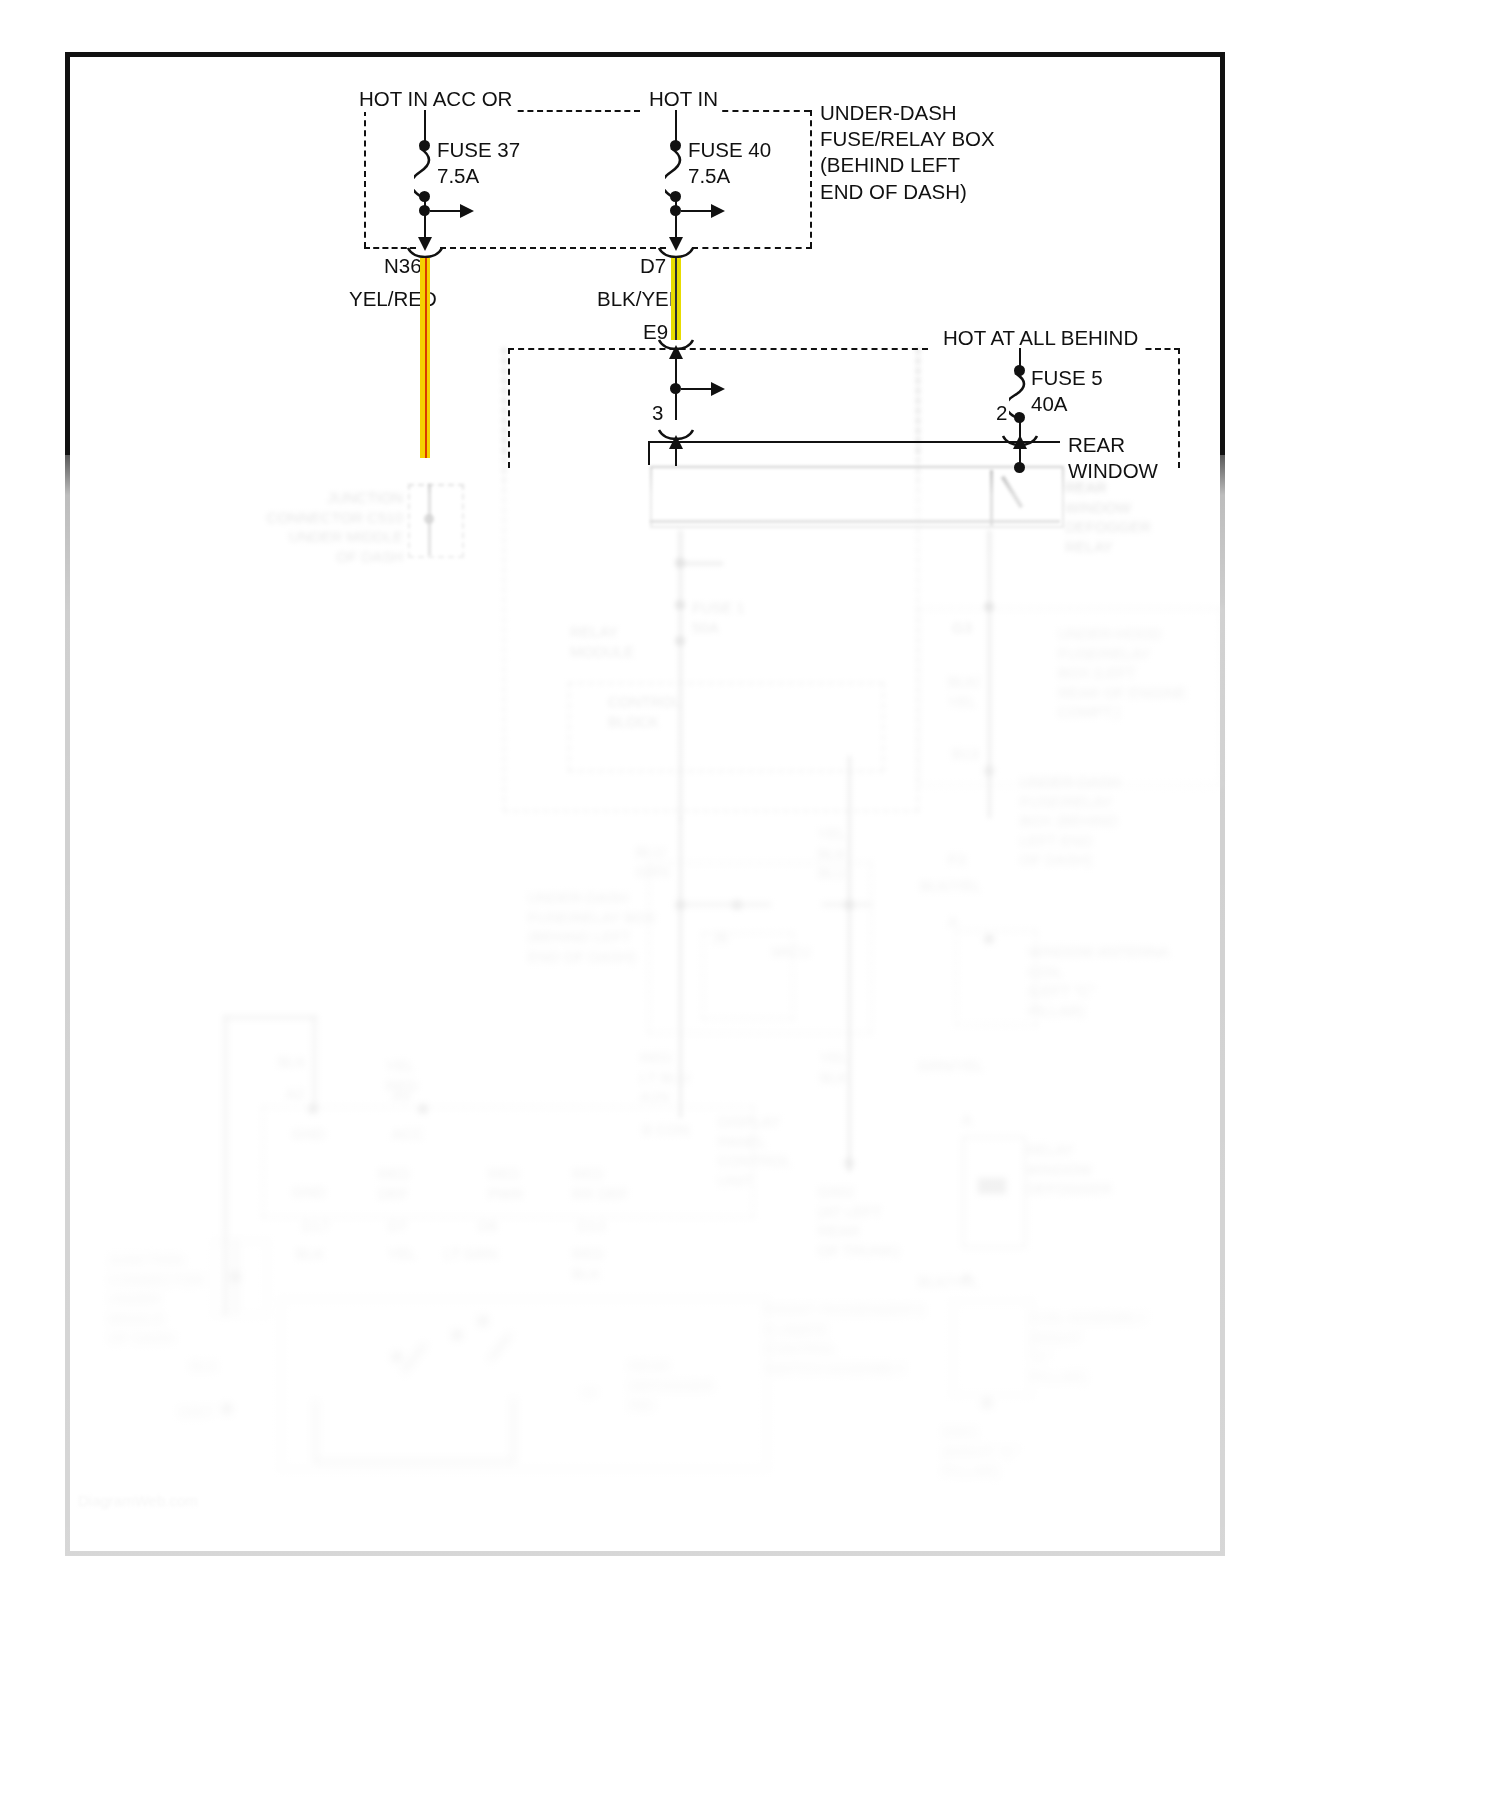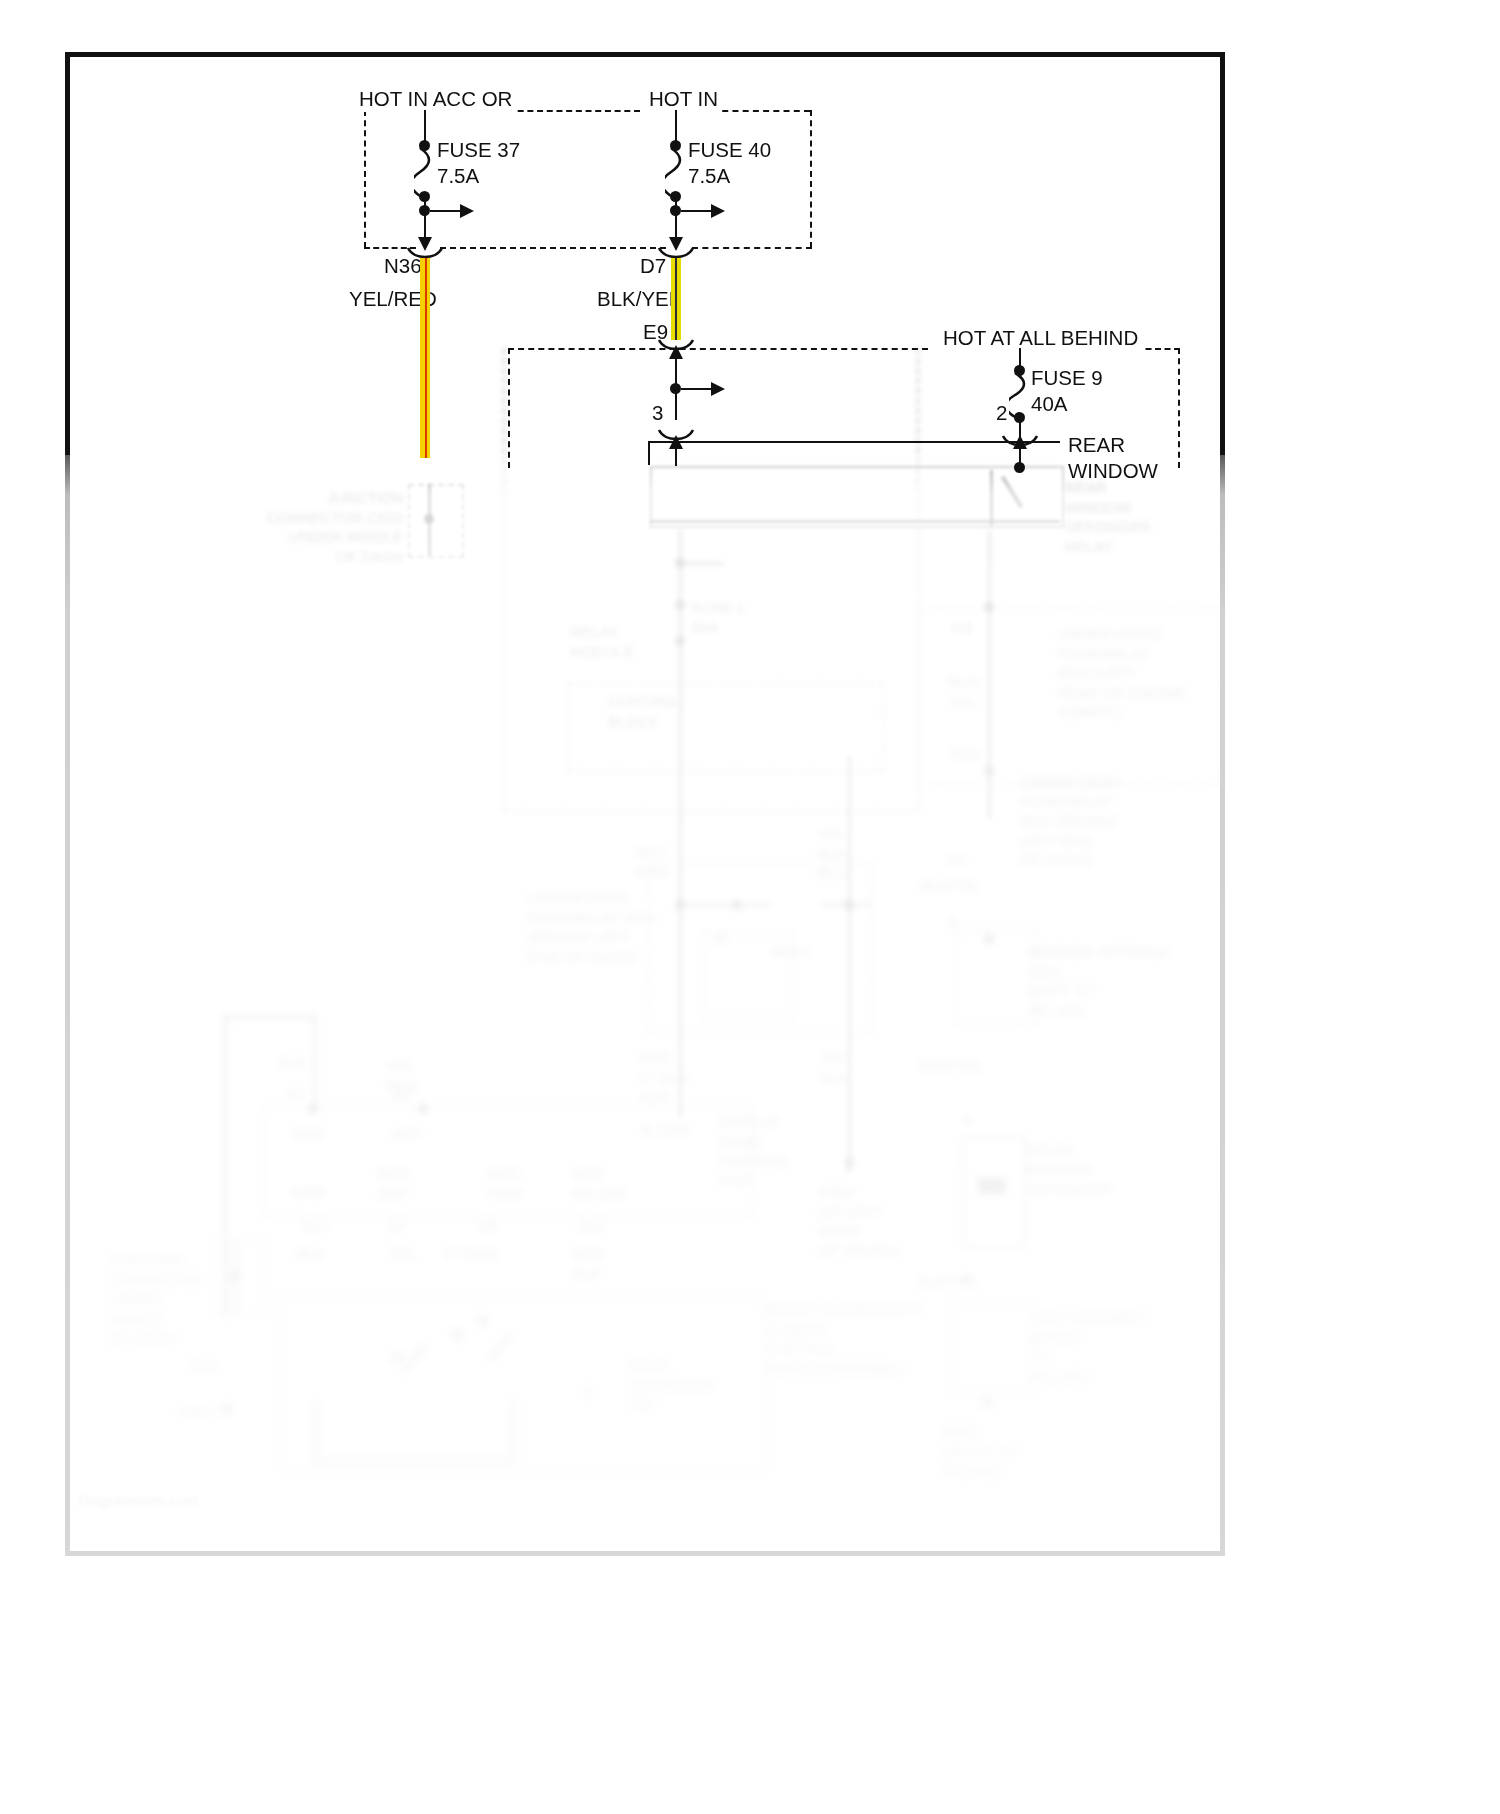--- a/index.html
+++ b/index.html
@@ -268,20 +268,24 @@
     <div class="dline-h" style="left:508px;top:110px;width:132px;"></div>
     <div class="dline-h" style="left:712px;top:110px;width:98px;"></div>
     <div class="dline-v" style="left:364px;top:110px;height:138px;"></div>
     <div class="dline-v" style="left:810px;top:110px;height:138px;"></div>
     <div class="dline-h" style="left:364px;top:247px;width:52px;"></div>
     <div class="dline-h" style="left:440px;top:247px;width:226px;"></div>
     <div class="dline-h" style="left:692px;top:247px;width:120px;"></div>
 
     <span class="lbl t20" style="left:355px;top:86px;background:#fff;padding:0 4px;">HOT IN ACC OR</span>
     <span class="lbl t20" style="left:645px;top:86px;background:#fff;padding:0 4px;">HOT IN</span>
+    <span class="lbl t20" style="left:820px;top:100px;">UNDER-DASH
+FUSE/RELAY BOX
+(BEHIND LEFT
+END OF DASH)</span>
 
     <div class="vline" style="left:424px;top:110px;height:35px;"></div>
     <div class="dot" style="left:419px;top:140px;"></div>
     <div class="fuse" style="left:414px;top:146px;">
       <svg width="22" height="52" viewBox="0 0 22 52">
         <path d="M6 2 C 18 10, 18 18, 6 26 C -6 34, -6 42, 6 50" fill="none" stroke="#111" stroke-width="2.6"></path>
       </svg>
     </div>
     <div class="dot" style="left:419px;top:191px;"></div>
     <span class="lbl t20" style="left:437px;top:137px;"><span>FUSE 37</span><br><span>7.5A</span></span>
@@ -345,21 +349,21 @@
     </div>
 
     <div class="vline" style="left:1019px;top:348px;height:22px;"></div>
     <div class="dot" style="left:1014px;top:365px;"></div>
     <div class="fuse" style="left:1009px;top:371px;">
       <svg width="22" height="48" viewBox="0 0 22 48">
         <path d="M6 2 C 18 9, 18 17, 6 24 C -6 31, -6 39, 6 46" fill="none" stroke="#111" stroke-width="2.6"></path>
       </svg>
     </div>
     <div class="dot" style="left:1014px;top:412px;"></div>
-    <span class="lbl t20" style="left:1031px;top:365px;"><span>FUSE 9</span><br><span>40A</span></span>
+    <span class="lbl t20" style="left:1031px;top:365px;"><span>FUSE 5</span><br><span>40A</span></span>
     <div class="vline" style="left:1019px;top:417px;height:22px;"></div>
     <span class="lbl t20" style="left:996px;top:400px;">2</span>
     <div class="cup" style="left:1001px;top:434px;">
       <svg width="38" height="16" viewBox="0 0 38 16">
           <path d="M2 2 C 8 14, 30 14, 36 2" fill="none" stroke="#111" stroke-width="2.6"></path>
         </svg>
     </div>
 
     <div class="hline" style="left:648px;top:441px;width:412px;"></div>
     <div class="vline" style="left:648px;top:441px;height:24px;"></div>

